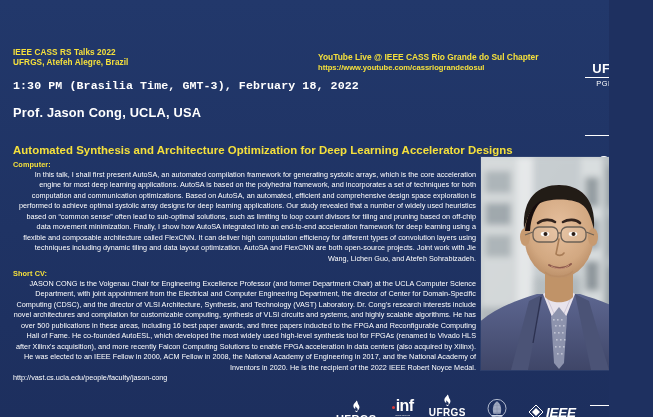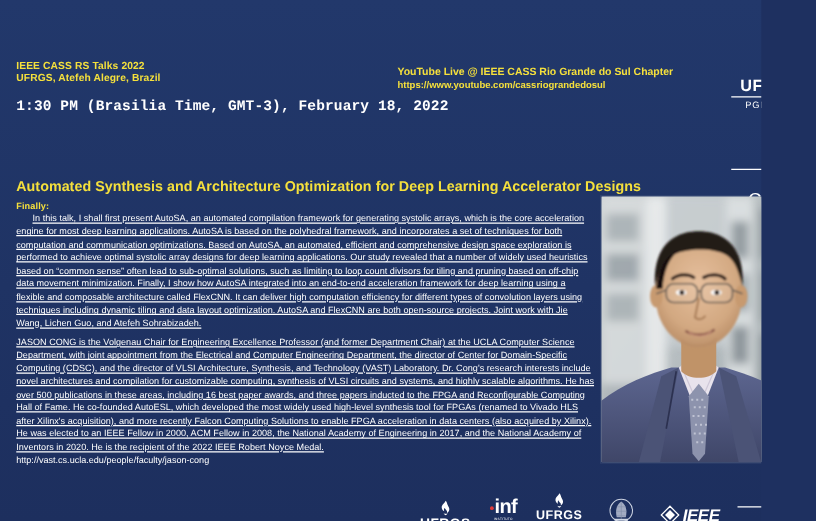--- a/index.html
+++ b/index.html
@@ -100,24 +100,23 @@
     font-size: 7.3px;
     font-weight: bold;
     color: #f5e03c;
     margin-bottom: 1px;
     letter-spacing: 0.1px;
   }
   .sec-body {
     font-size: 7.25px;
     line-height: 1.44;
     color: #ffffff;
-    text-align: left;
+    text-align: right;
     font-weight: normal;
     letter-spacing: 0.02px;
-    text-decoration: underline;
   }
   .sec-body .indent { padding-left: 13px; display: inline-block; }
   .cv-url {
     font-size: 7.25px;
     line-height: 1.44;
     color: #ffffff;
   }
   
   .photo-wrap {
     position: absolute;
@@ -246,20 +245,21 @@
 <body>
 
 <div id="slide">
 
   <div class="hdr-left">
     <div class="l1">IEEE CASS RS Talks 2022</div>
     <div class="l2">UFRGS, Atefeh Alegre, Brazil</div>
   </div>
 
   <div class="hdr-time">1:30 PM (Brasilia Time, GMT-3),  February 18, 2022</div>
+  <div class="hdr-speaker">Prof. Jason Cong, UCLA, USA</div>
   <div class="hdr-title">Automated Synthesis and Architecture Optimization for Deep Learning Accelerator Designs</div>
 
   <div class="hdr-right">
     <div class="yt1">YouTube Live @ IEEE CASS Rio Grande do Sul Chapter</div>
     <div class="yt2">https://www.youtube.com/cassriograndedosul</div>
   </div>
 
   <div class="logo-ufrgs-top">
     <svg class="flame" viewBox="0 0 24 24">
       <path d="M12 1c-1 3.2-4.6 4.6-5.6 8.2-.9 3.3 1 6.3 3.6 7.4-.8-1.8-.6-3.7.8-5.2.3 2 1.6 2.8 2.6 4 .9 1.1 1 2.6.4 3.9 2.3-1.1 3.9-3.6 3.6-6.4-.3-2.9-2.2-4.3-2.9-6.7-.4-1.4-.4-3.2-2.5-5.2z" fill="#ffffff"></path>
@@ -272,25 +272,26 @@
   <div class="logo-cas-top">
     <svg width="26" height="26" viewBox="0 0 40 40" style="display:block;margin:0 auto 1px auto;">
       <path d="M30 8c-4-3-11-3.5-15.5-.5C10 10.5 9 16 12 19c2.4 2.4 6 2.6 9 1.6-2.6 2-6.5 2.4-9.4.9 1.6 4.6 7 7.2 12.2 5.8 5.6-1.5 8.6-7 6.6-11.4-1.6-3.6-5.8-4.9-9.4-4 2.6-2.2 6.4-2.6 9-1.4z" fill="#ffffff"></path>
       <path d="M10 27c3 5 10.5 7 16.5 4.2" fill="none" stroke="#ffffff" stroke-width="0"></path>
     </svg>
     <div class="cas-word">CAS</div>
     <div class="cas-tag">IEEE CIRCUITS AND SYSTEMS SOCIETY</div>
   </div>
 
   <div class="section sec-abstract">
-    <div class="sec-head">Finally:</div>
+    <div class="sec-head">Computer:</div>
     <div class="sec-body"><span class="indent"></span><span>In this talk, I shall first present AutoSA, an automated compilation framework for generating systolic arrays, which is the core acceleration engine for most deep learning applications. AutoSA is based on the polyhedral framework, and incorporates a set of techniques for both computation and communication optimizations. Based on AutoSA, an automated, efficient and comprehensive design space exploration is performed to achieve optimal systolic array designs for deep learning applications.  Our study revealed that a number of widely used heuristics based on “common sense” often lead to sub-optimal solutions, such as limiting to loop count divisors for tiling and pruning based on off-chip data movement minimization.  Finally, I show how AutoSA integrated into an end-to-end acceleration framework for deep learning using a flexible and composable architecture called FlexCNN. It can deliver high computation efficiency for different types of convolution layers using techniques including dynamic tiling and data layout optimization.  AutoSA and FlexCNN are both open-source projects. Joint work with Jie Wang, Lichen Guo, and Atefeh Sohrabizadeh.</span></div>
   </div>
 
   <div class="section sec-cv">
+    <div class="sec-head">Short CV:</div>
     <div class="sec-body">JASON CONG is the Volgenau Chair for Engineering Excellence Professor (and former Department Chair) at the UCLA Computer Science Department, with joint appointment from the Electrical and Computer Engineering Department, the director of Center for Domain-Specific Computing (CDSC), and the director of VLSI Architecture, Synthesis, and Technology (VAST) Laboratory.  Dr. Cong's research interests include novel architectures and compilation for customizable computing, synthesis of VLSI circuits and systems, and highly scalable algorithms.  He has over 500 publications in these areas, including 16 best paper awards, and three papers inducted to the FPGA and Reconfigurable Computing Hall of Fame.  He co-founded AutoESL, which developed the most widely used high-level synthesis tool for FPGAs (renamed to Vivado HLS after Xilinx's acquisition), and more recently Falcon Computing Solutions to enable FPGA acceleration in data centers (also acquired by Xilinx).  He was elected to an IEEE Fellow in 2000, ACM Fellow in 2008, the National Academy of Engineering in 2017, and the National Academy of Inventors in 2020.  He is the recipient of the 2022 IEEE Robert Noyce Medal.</div>
     <div class="cv-url">http://vast.cs.ucla.edu/people/faculty/jason-cong</div>
   </div>
 
   <div class="photo-wrap">
     <svg class="photo-svg" viewBox="0 0 155 213" preserveAspectRatio="xMidYMid slice">
       <defs>
         <linearGradient id="bgG" x1="0" y1="0" x2="1" y2="1">
           <stop offset="0%" stop-color="#cfd4d6"></stop>
           <stop offset="45%" stop-color="#b9c0c3"></stop>

